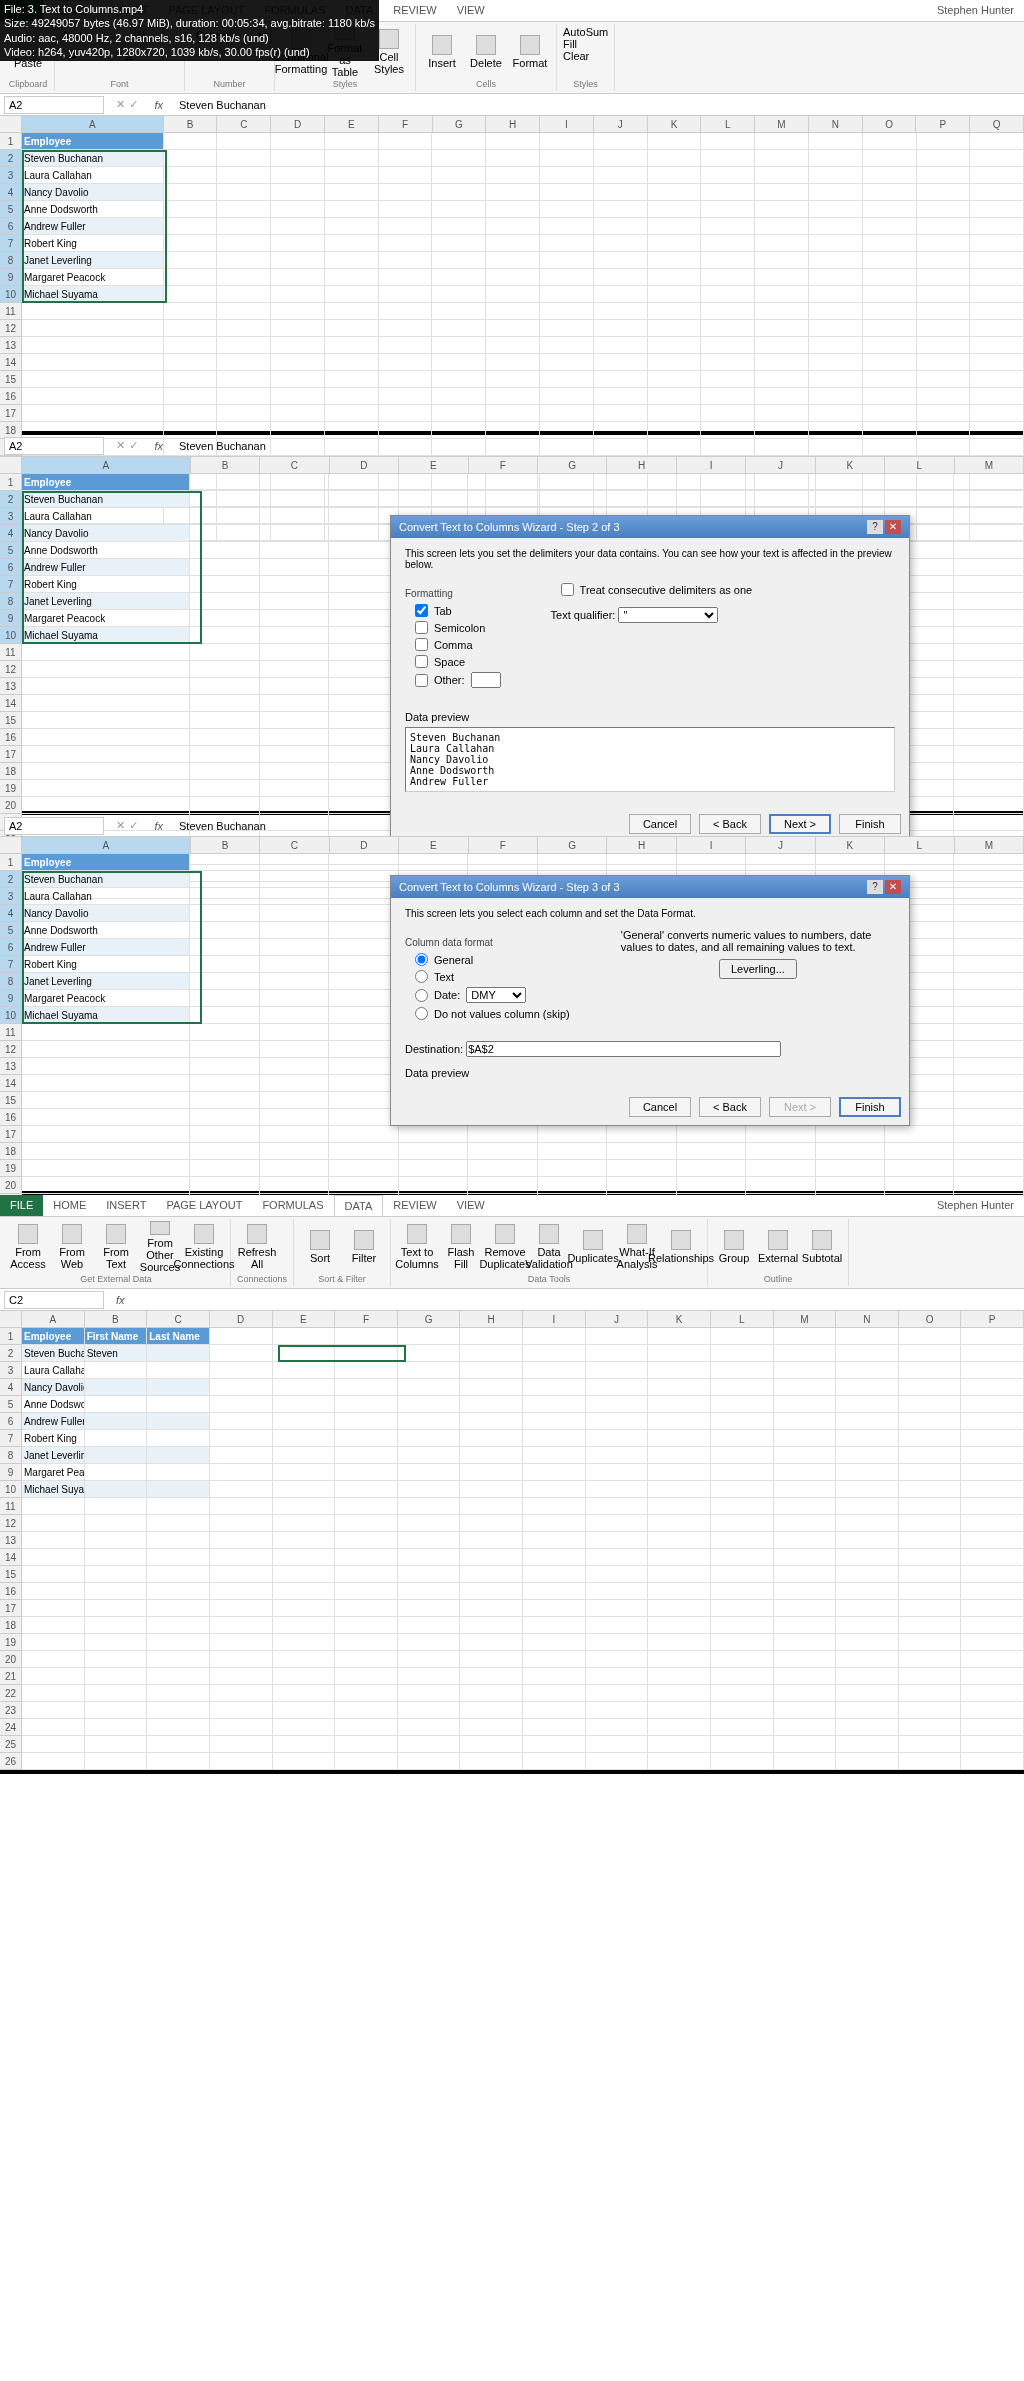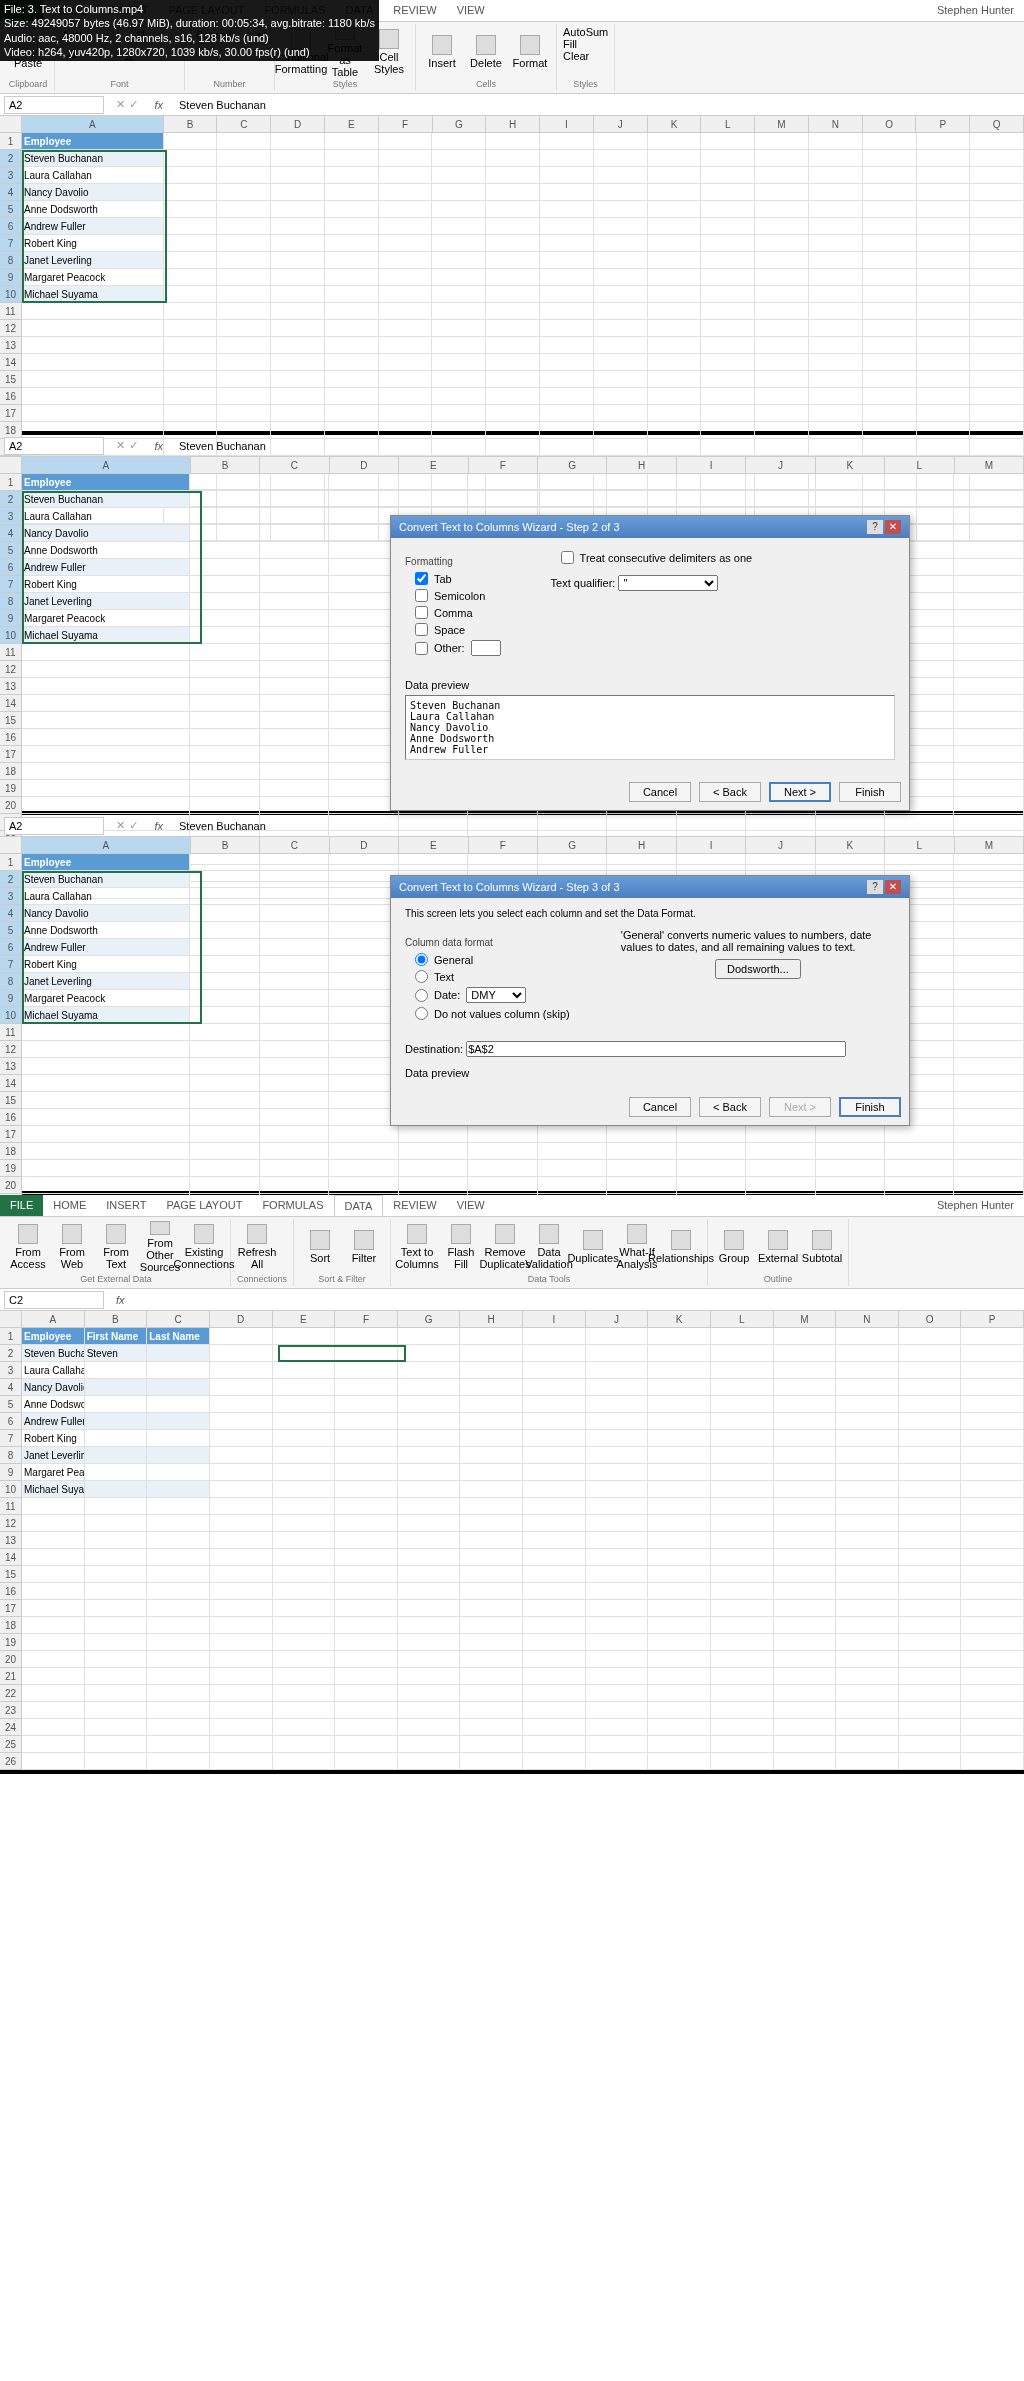--- a/index.html
+++ b/index.html
@@ -1111,20 +1111,21 @@
     </div>
 <div class="dialog" style="left:390px;top:80px;width:520px">
   <div class="dtitle">
         <span>Convert Text to Columns Wizard - Step 2 of 3</span>
         <span class="dctrls">
           <span style="background:#ddd;color:#333">?</span>
           <span>✕</span>
         </span>
       </div>
   <div class="dbody">
+    <div class="desc">This screen lets you set the delimiters your data contains. You can see how your text is affected in the preview below.</div>
     <div style="display:flex;gap:40px">
       <div class="fieldset">
         <div class="leg">Formatting</div>
         <label>
               <input type="checkbox" checked="" style="">
               <span>Tab</span>
             </label>
         <label>
               <input type="checkbox" style="">
               <span>Semicolon</span>
@@ -1628,24 +1629,24 @@
               <span>Date:</span>
               <select style="width:60px"><option>DMY</option></select>
             </label>
         <label>
               <input type="radio" name="cdf" style="">
               <span>Do not values column (skip)</span>
             </label>
       </div>
       <div style="width:280px;font-size:10px">
         <div>'General' converts numeric values to numbers, date values to dates, and all remaining values to text.</div>
-        <div style="text-align:center;margin-top:6px"><button style="padding:2px 10px">Dodsworth...</button></div>
+        <div style="text-align:center;margin-top:6px"><button style="padding:2px 10px">Leverling...</button></div>
       </div>
     </div>
-    <div style="margin:10px 0"><span>Destination:</span> <input style="width: 380px;" value="$A$2"></div>
+    <div style="margin:10px 0"><span>Destination:</span> <input style="width: 315px;" value="$A$2"></div>
     <div class="leg">Data preview</div>
   </div>
   <div class="dbtns">
     <button>Cancel</button>
     <button>&lt; Back</button>
     <button disabled="" style="color:#aaa">Next &gt;</button>
     <button class="def">Finish</button>
   </div>
 </div>
 </div>

